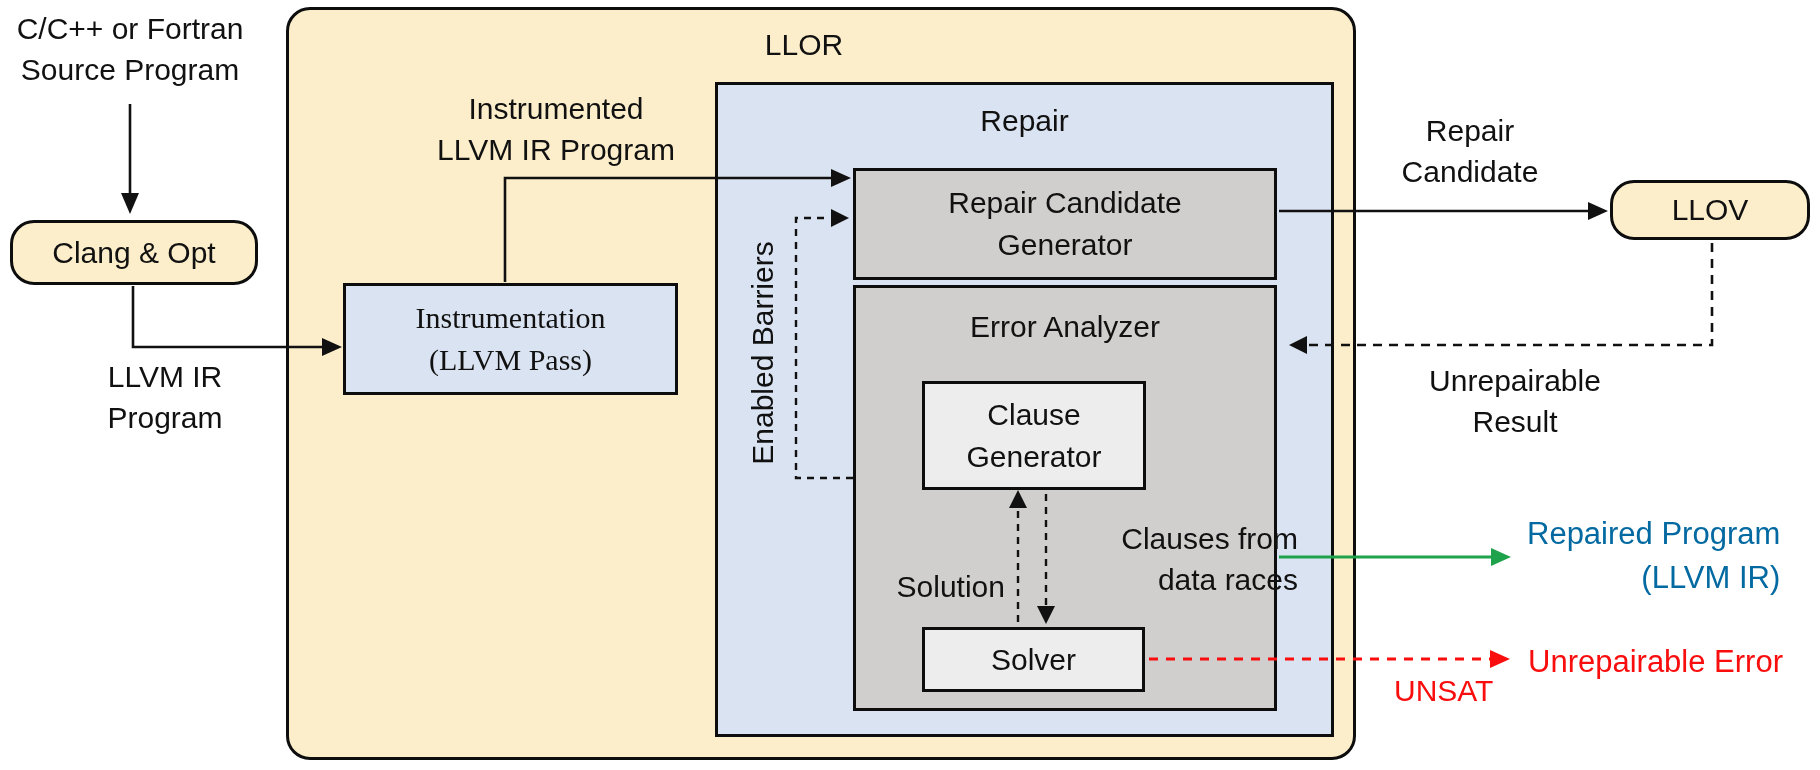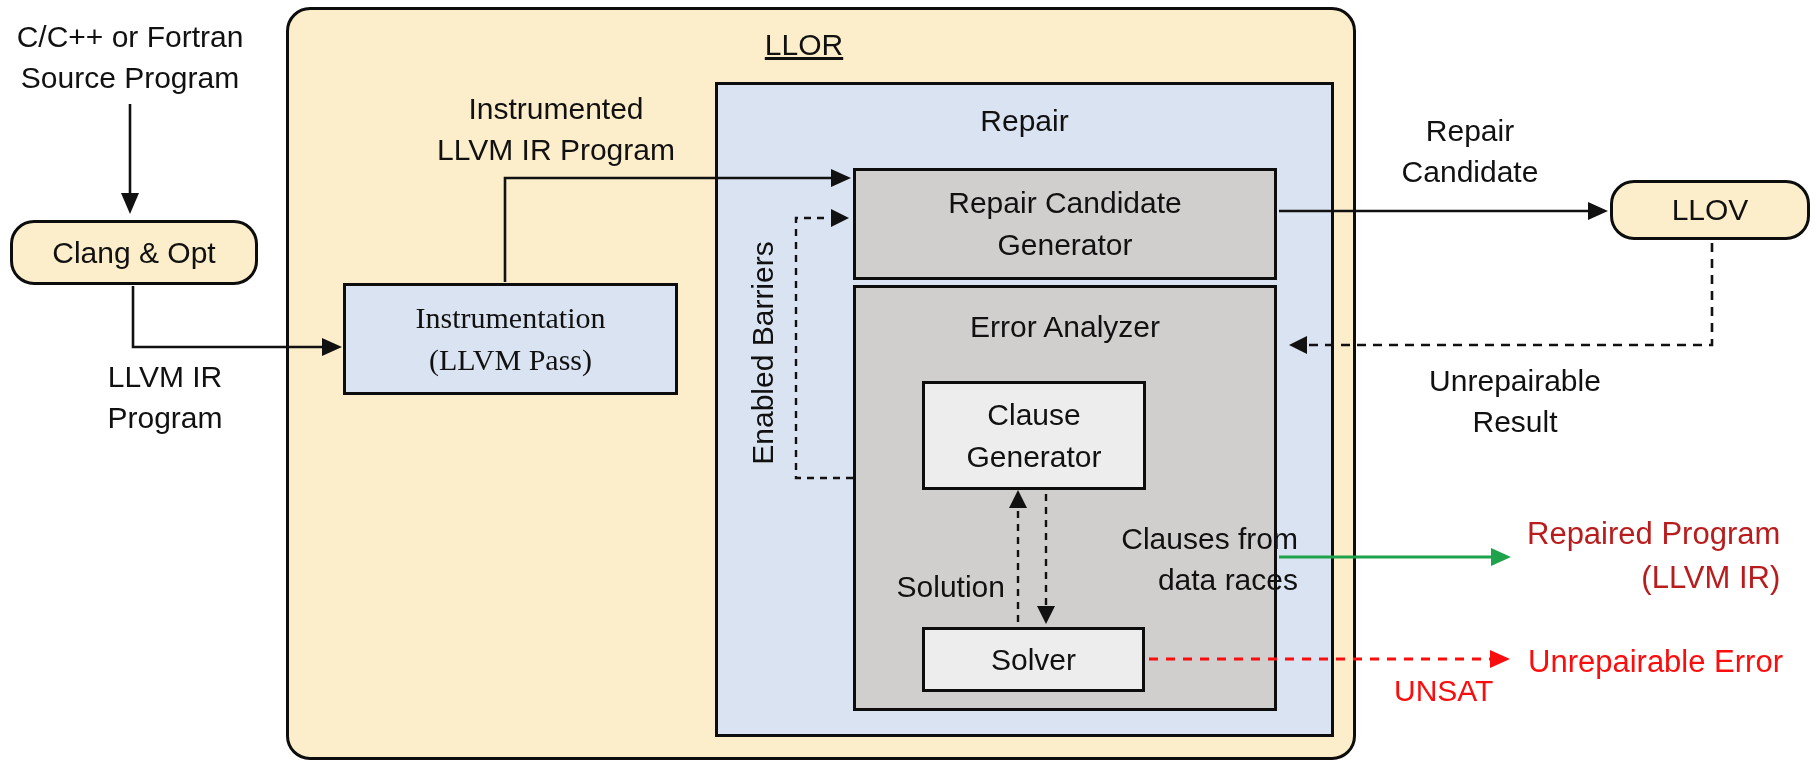--- a/index.html
+++ b/index.html
@@ -15,21 +15,21 @@
   .lgray{background:#eeedee;}
   .node-text{
     position:absolute;inset:0;display:flex;flex-direction:column;
     align-items:center;justify-content:center;
     font-size:30px;line-height:42px;white-space:nowrap;
   }
   .lbl{position:absolute;font-size:30px;line-height:41px;text-align:center;white-space:nowrap;}
   .lbl span{display:block;}
   .left{text-align:right;}
   .right{text-align:right;}
-  .green-t{color:#b91c1c;font-size:31px;line-height:44px;}
+  .green-t{color:#0369a1;font-size:31px;line-height:44px;}
   .red-t{color:#f90d0d;font-size:31px;}
   .v-label{
     position:absolute;left:633px;top:336px;width:260px;height:34px;
     transform:rotate(-90deg);text-align:center;font-size:30px;line-height:34px;white-space:nowrap;
   }
   svg.overlay{position:absolute;left:0;top:0;pointer-events:none;}
   .k{stroke:#111;stroke-width:2.6;fill:none;}
   .kd{stroke:#111;stroke-width:2.6;fill:none;stroke-dasharray:9 7;}
   .kd2{stroke:#111;stroke-width:2.4;fill:none;stroke-dasharray:7 6;}
   .g{stroke:#1ea24b;stroke-width:2.8;fill:none;}
@@ -37,21 +37,21 @@
   .hk{fill:#111;stroke:none;}
   .hg{fill:#1ea24b;stroke:none;}
   .hr{fill:#f90d0d;stroke:none;}
 </style>
 </head>
 <body>
 
 <div class="stage">
 
   <div class="box tan" style="left:286px;top:7px;width:1070px;height:753px;"></div>
-  <div class="lbl" style="left:286px;top:24px;width:1036px;text-decoration:underline;">LLOR</div>
+  <div class="lbl" style="left:286px;top:24px;width:1036px;">LLOR</div>
 
   <div class="box blue" style="left:715px;top:82px;width:619px;height:655px;"></div>
   <div class="lbl" style="left:715px;top:100px;width:619px;">Repair</div>
 
   <div class="box gray" style="left:853px;top:168px;width:424px;height:112px;">
     <div class="node-text">
       <span>Repair Candidate</span>
       <span>Generator</span>
     </div>
   </div>
@@ -137,21 +137,21 @@
       <line class="g" x1="1279" y1="557" x2="1493" y2="557"></line>
       <polygon class="hg" points="1511,557 1491,548 1491,566"></polygon>
     </g>
 
     <g>
       <line class="r" x1="1149" y1="659" x2="1491" y2="659"></line>
       <polygon class="hr" points="1510,659 1490,650 1490,668"></polygon>
     </g>
   </svg>
 
-  <div class="lbl" style="left:0px;top:16px;width:260px;">
+  <div class="lbl" style="left:0px;top:8px;width:260px;">
     <span>C/C++ or Fortran</span>
     <span>Source Program</span>
   </div>
 
   <div class="lbl" style="left:35px;top:356px;width:260px;">
     <span>LLVM IR</span>
     <span>Program</span>
   </div>
 
   <div class="lbl" style="left:396px;top:88px;width:320px;">

